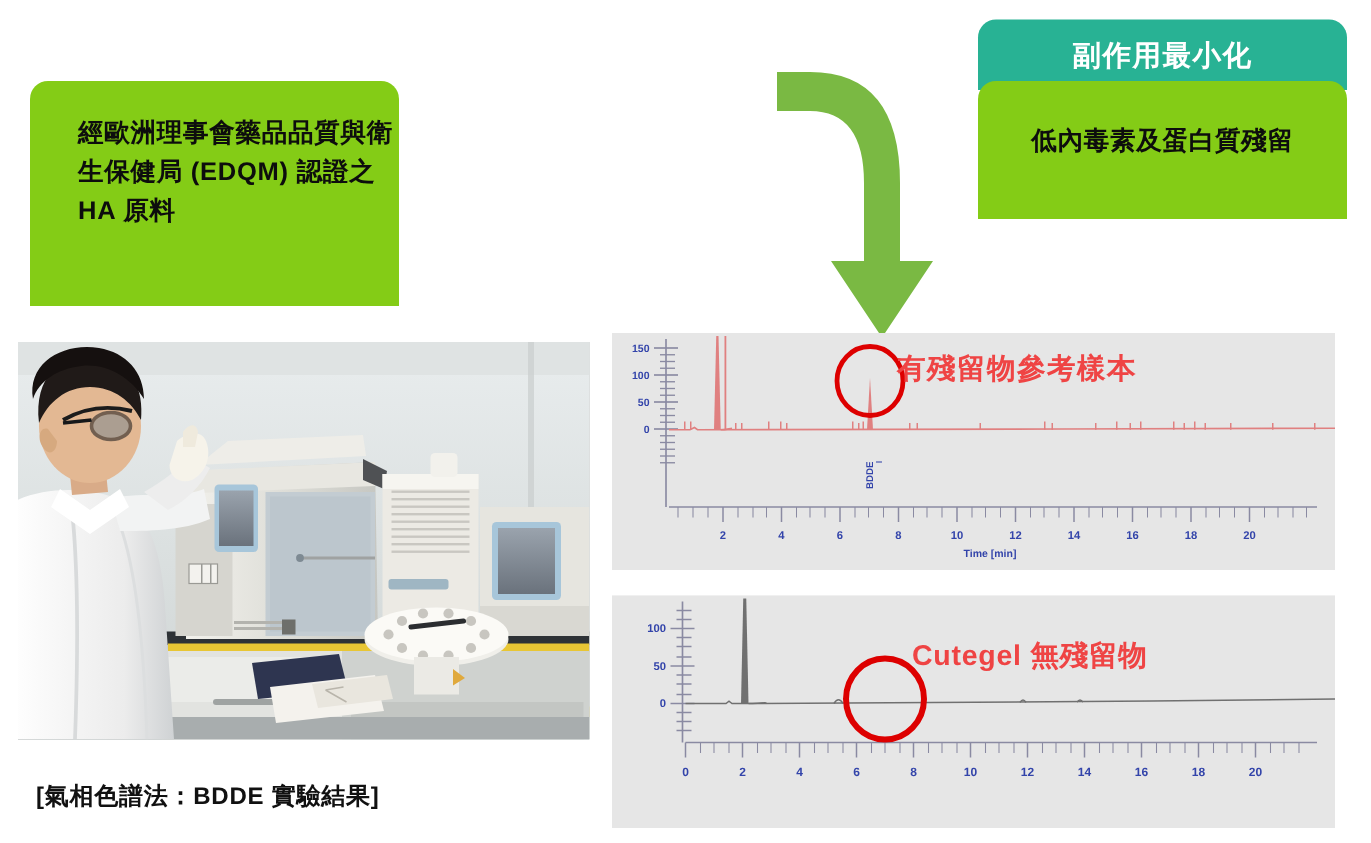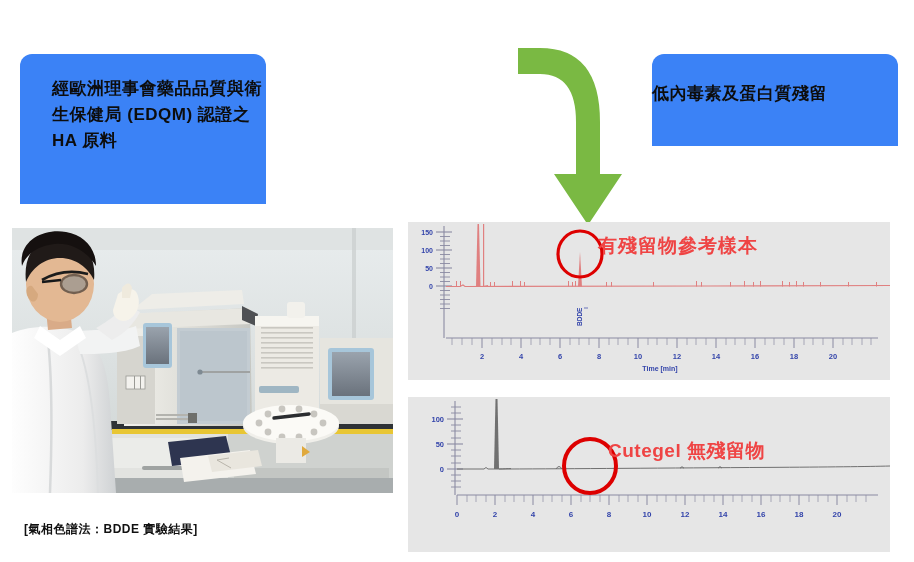--- a/index.html
+++ b/index.html
@@ -29,42 +29,42 @@
     display: flex;
     align-items: center;
     justify-content: center;
     letter-spacing: 1px;
   }
   .card-body {
     position: absolute;
     left: 0;
     width: 100%;
     box-sizing: border-box;
-    background: #3b82f6;
+    background: #84cc16;
     border-radius: 12px 12px 0 0;
     color: #0d0d0d;
     font-size: 17px;
     font-weight: 700;
     line-height: 1.52;
     letter-spacing: .5px;
   }
 
   #card-safe { left: 20px; top: 13px; width: 246px; height: 190px; }
   #card-safe .card-header { height: 47px; background: #7b78e0; }
   #card-safe .card-body { top: 41px; height: 150px; padding: 22px 0 0 32px; }
 
   #card-rinse { left: 317px; top: 13px; width: 222px; height: 175px; }
   #card-rinse .card-header { height: 47px; background: #7ab943; }
   #card-rinse .card-body { top: 41px; height: 134px; padding: 22px 0 0 18px; }
 
   #card-side { left: 652px; top: 13px; width: 246px; height: 133px; }
   #card-side .card-header { height: 47px; background: #28b294; }
   #card-side .card-body {
     top: 41px; height: 92px; padding: 27px 0 0 0;
-    text-align: left;
+    text-align: center;
   }
 
   
   #flow-arrow {
     position: absolute;
     left: 518px; top: 48px;
     width: 120px; height: 180px;
   }
 
   
@@ -87,44 +87,47 @@
   #chrom-bottom { left: 408px; top: 397px; width: 482px; height: 155px; }
   .chromatogram svg { display: block; }
 
   .anno-label {
     position: absolute;
     color: #ef4444;
     font-weight: 700;
     white-space: nowrap;
   }
   #anno-top    { left: 598px; top: 233px; font-size: 19px; letter-spacing: 1px; }
-  #anno-bottom { left: 608px; top: 424px; font-size: 19px; letter-spacing: .5px; margin-top: 14px; }
+  #anno-bottom { left: 608px; top: 424px; font-size: 19px; letter-spacing: .5px; }
 
   
   #caption {
     position: absolute;
     left: 24px; top: 521px;
-    font-size: 12px;
+    font-size: 16px;
     font-weight: 700;
     color: #111111;
     letter-spacing: .5px;
     white-space: nowrap;
   }
 </style>
 </head>
 <body>
 
 <div class="card" id="card-safe">
   <div class="card-body">經歐洲理事會藥品品質與衛生保健局 (EDQM) 認證之 HA 原料</div>
 </div>
 
 <div class="card" id="card-rinse">
 </div>
 
 <div class="card" id="card-side">
+  <div class="card-header">
+    <span>副作用最小化</span>
+  </div>
   <div class="card-body">低內毒素及蛋白質殘留</div>
 </div>
 
 <div id="flow-arrow">
   <svg width="120" height="180" viewBox="0 0 120 180" xmlns="http://www.w3.org/2000/svg">
     <path d="M 0 0 L 0 26 L 22 26 Q 58 26 58 74 L 58 126 L 36 126 L 70 177 L 104 126 L 82 126 L 82 74 Q 82 0 22 0 Z" fill="#7ab943"></path>
   </svg>
 </div>
 
 <div id="lab-photo">

